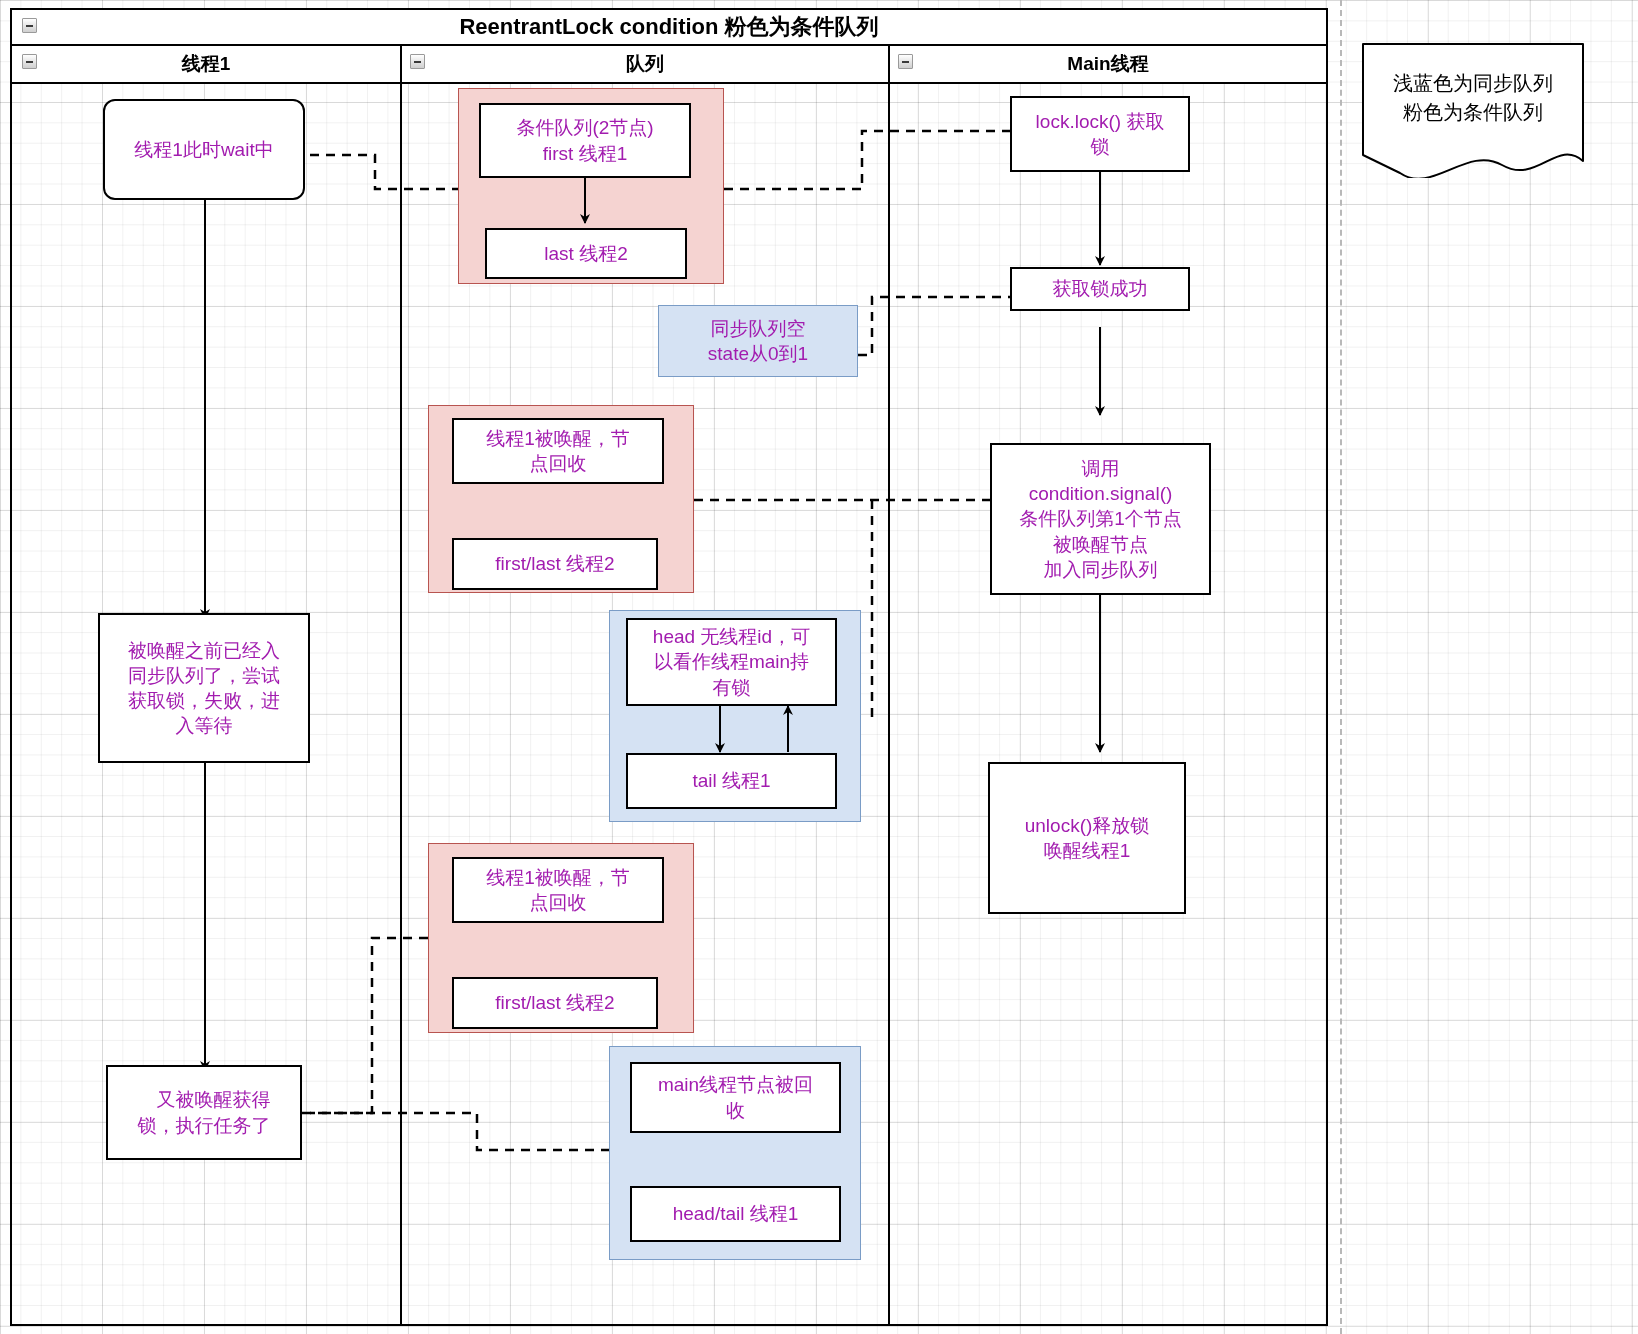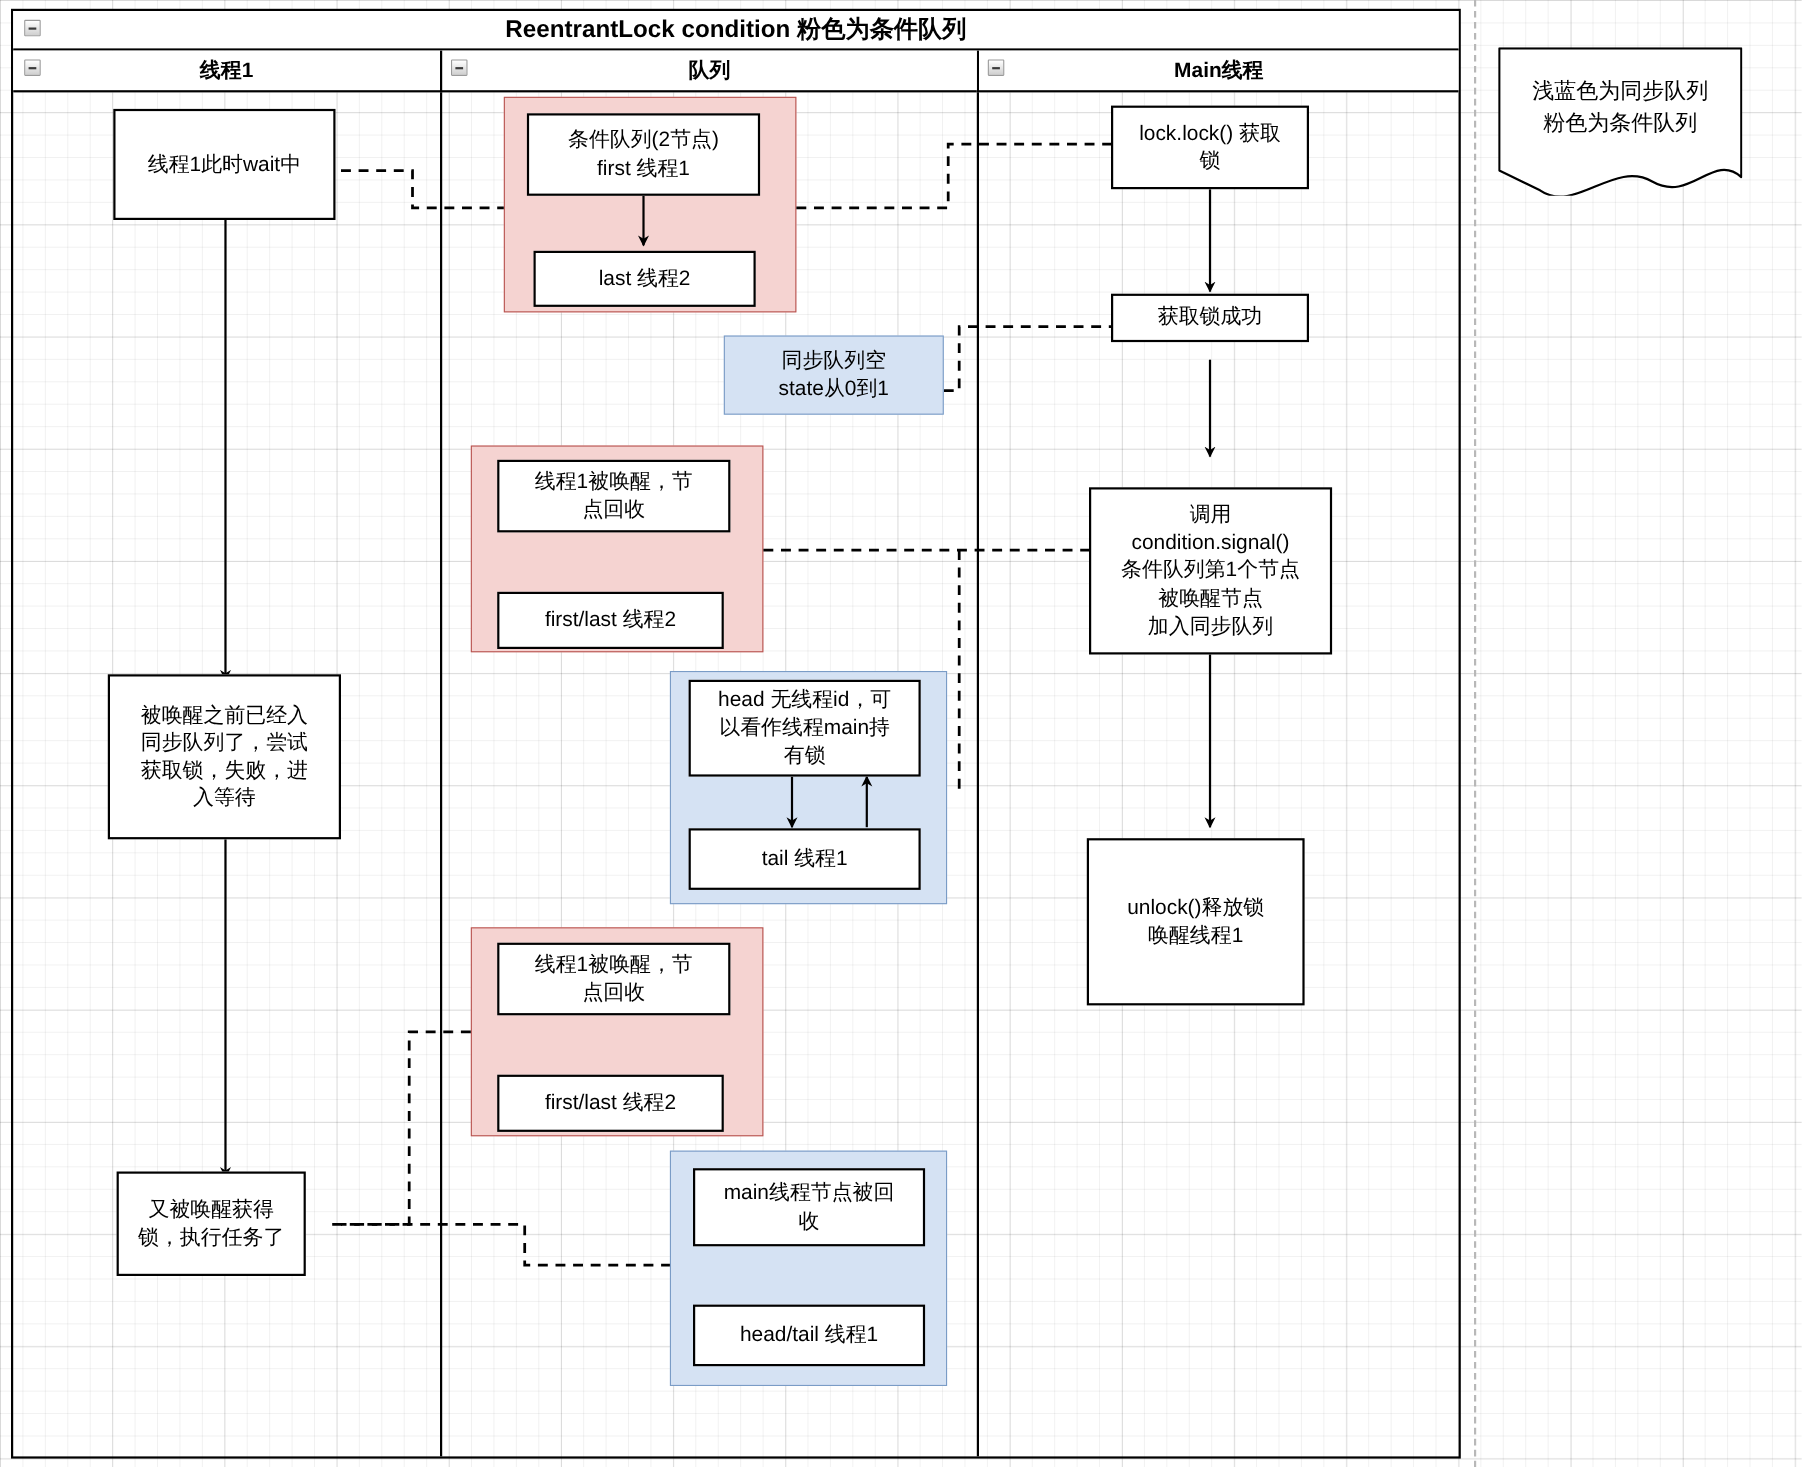--- a/index.html
+++ b/index.html
@@ -83,21 +83,21 @@
   
   .box{
     position:absolute;
     box-sizing:border-box;
     border:2px solid #000;
     background:#ffffff;
     display:flex;align-items:center;justify-content:center;
     text-align:center;
     font-size:19px;
     line-height:1.32;
-    color:#000000;
+    color:#a21caf;
     padding:2px 4px;
     white-space:pre-line;
     z-index:10;
   }
 
   
   .note{position:absolute;z-index:10;}
   .note svg{display:block;}
   .note .note-txt{
     position:absolute;left:0;right:0;top:26px;
@@ -180,26 +180,26 @@
     <path d="M858,355 L872,355 L872,297 L1010,297" stroke="#000" stroke-width="2.5" stroke-dasharray="9,7" fill="none"></path>
 
     <path d="M694,500 L872,500 L872,500 L990,500" stroke="#000" stroke-width="2.5" stroke-dasharray="9,7" fill="none"></path>
     <path d="M872,500 L872,722" stroke="#000" stroke-width="2.5" stroke-dasharray="9,7" fill="none"></path>
 
     <path d="M428,938 L372,938 L372,1113 L310,1113" stroke="#000" stroke-width="2.5" stroke-dasharray="9,7" fill="none"></path>
 
     <path d="M302,1113 L477,1113 L477,1150 L609,1150" stroke="#000" stroke-width="2.5" stroke-dasharray="9,7" fill="none"></path>
   </svg>
 
-  <div class="box" style="left:103px;top:99px;width:202px;height:101px;">线程1此时wait中</div>
+  <div class="box" style="left:103px;top:99px;width:202px;height:101px;border-radius:12px;">线程1此时wait中</div>
   <div class="box" style="left:98px;top:613px;width:212px;height:150px;">被唤醒之前已经入
 同步队列了，尝试
 获取锁，失败，进
 入等待</div>
-  <div class="box" style="left:106px;top:1065px;width:172px;height:95px;">又被唤醒获得
+  <div class="box" style="left:106px;top:1065px;width:196px;height:95px;text-align:right;">又被唤醒获得
 锁，执行任务了</div>
 
   <div class="box" style="left:479px;top:103px;width:212px;height:75px;">条件队列(2节点)
 first 线程1</div>
   <div class="box" style="left:485px;top:228px;width:202px;height:51px;">last 线程2</div>
 
   <div class="box" style="left:658px;top:305px;width:200px;height:72px;border:1.5px solid #7a9cc6;background:#d5e2f3;">同步队列空
 state从0到1</div>
 
   <div class="box" style="left:452px;top:418px;width:212px;height:66px;">线程1被唤醒，节

